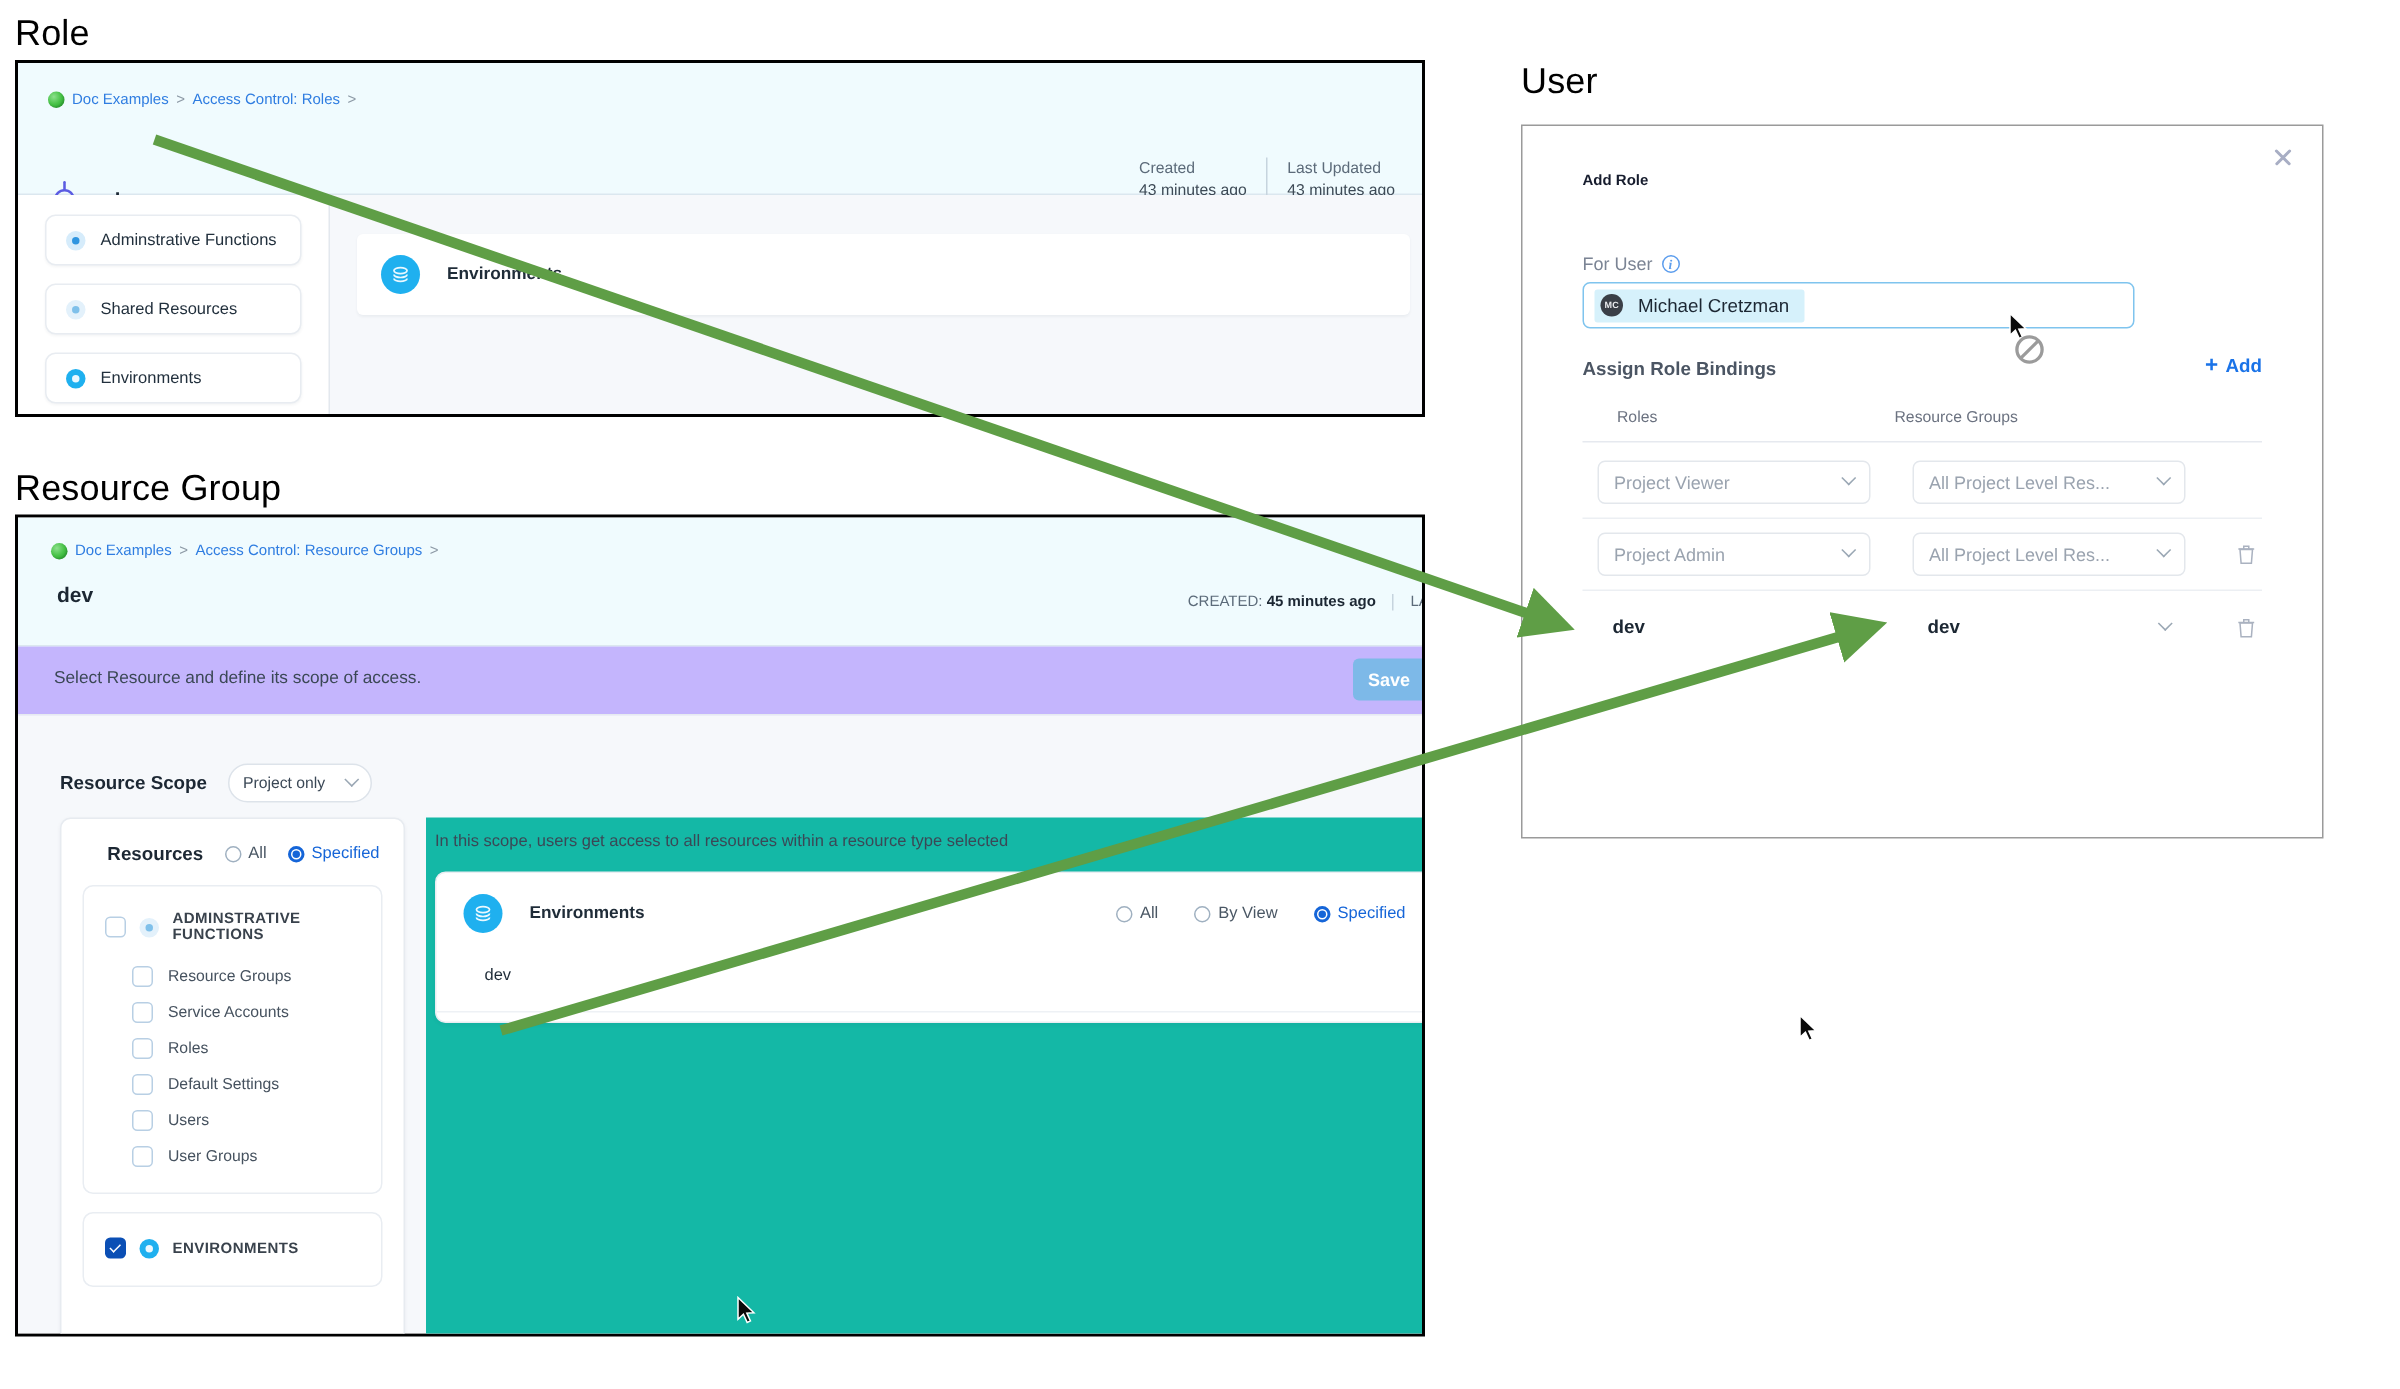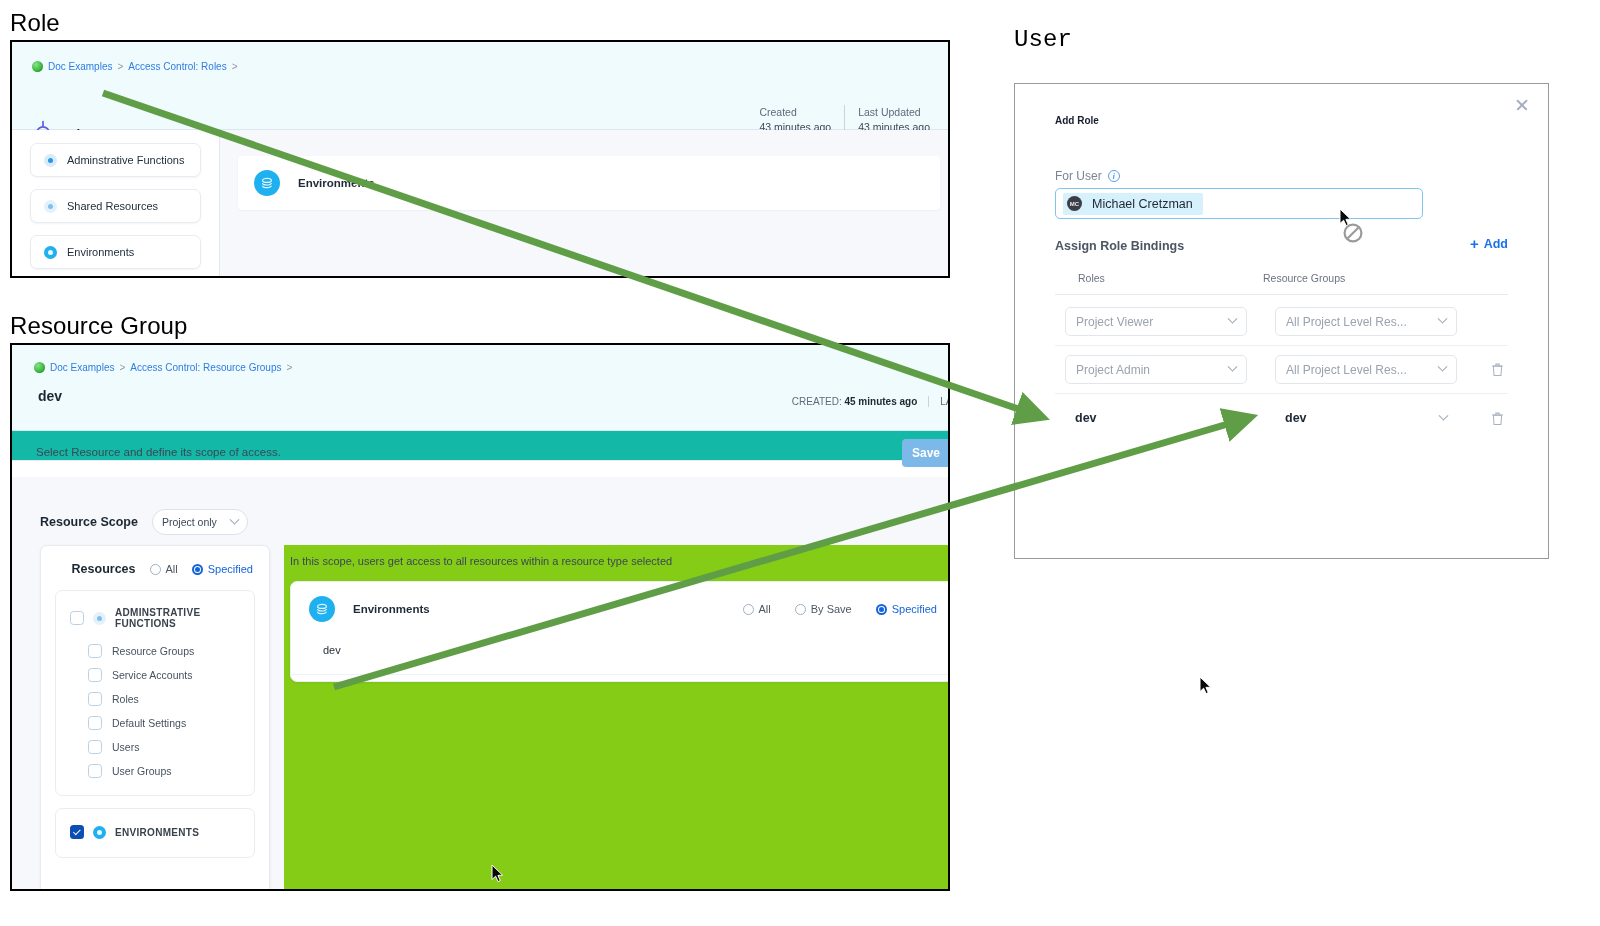--- a/index.html
+++ b/index.html
@@ -15,21 +15,21 @@
   
   .caption {
     position: absolute;
     font-size: 24px;
     color: #000;
     letter-spacing: .1px;
     white-space: nowrap;
   }
   #cap-role { left: 10px; top: 9px; }
   #cap-rg   { left: 10px; top: 312px; }
-  #cap-user { left: 1014px; top: 26px; font-family: Liberation Mono, monospace; }
+  #cap-user { left: 1014px; top: 41px; }
 
   
   .panel {
     position: absolute;
     background: #fff;
     border: 2px solid #000000;
     overflow: hidden;
   }
   #panel-role { left: 10px;  top: 40px;  width: 940px; height: 238px; }
   #panel-rg   { left: 10px;  top: 343px; width: 940px; height: 548px; }
@@ -128,22 +128,22 @@
   #rg-hdr { position:absolute; left:0; top:0; width:100%; height:86px;
             background:#f0fbfe; border-bottom:1px solid #dbe7ef; }
   #rg-crumbs { position:absolute; left:22px; top:17px; }
   .rg-name { position:absolute; left:26px; top:43px; font-size:14px;
              font-weight:600; color:#1c2733; }
   #rg-meta { position:absolute; right:-52px; top:51px; display:flex;
              font-size:10px; color:#5c6b7a; white-space:nowrap; }
   #rg-meta b { color:#1c2733; font-weight:700; }
   #rg-meta .meta-col { padding:0 11px; }
 
-  .rg-subbar { position:absolute; left:0; top:86px; width:100%; height:30px;
-               background:#14b8a6; border-bottom:1px solid #e6ebf0; }
+  .rg-subbar { position:absolute; left:0; top:86px; width:100%; height:46px;
+               background:#c4b5fd; border-bottom:1px solid #e6ebf0; }
   .rg-sub-text { position:absolute; left:24px; top:15px; font-size:11.5px; color:#3b4856; }
   .btn-save {
     position:absolute; right:-18px; top:8px;
     background:#7db9e8; color:#fff; border:0; border-radius:4px;
     height:28px; width:64px; font-size:12px; font-family:inherit;
     font-weight:600; text-align:left; padding-left:10px;
   }
 
   .rg-body { position:absolute; left:0; top:132px; right:0; bottom:0; background:#f6f8fb; }
   .scope-bar { position:absolute; left:28px; top:32px; display:flex;
@@ -177,21 +177,21 @@
     margin: 4px 14px 12px 14px; border:1px solid #e9edf2; border-radius:7px;
     padding: 10px 0 12px 0; background:#fff;
   }
   .grp-head { display:flex; align-items:center; gap:9px; padding: 6px 14px 10px 14px; }
   .grp-title { font-size:10px; font-weight:600; color:#39424c; letter-spacing:.3px; }
   .sub-item { display:flex; align-items:center; gap:10px; padding: 5px 14px 5px 32px;
               font-size:10.5px; color:#46525f; }
   .cb.lg { width:14px; height:14px; border-radius:3.5px; }
 
   .rs-right { position:absolute; left:272px; top:68px; right:-8px; bottom:-6px;
-              background:#84cc16; }
+              background:#14b8a6; }
   .scope-note { font-size:11px; color:#3b4856; padding: 10px 0 0 6px; }
   .env-card {
     margin: 14px 0 0 6px; background:#fff; border:1px solid #e9edf2; border-radius:7px;
     box-shadow: 0 1px 3px rgba(22,40,60,.05); padding-bottom: 6px;
   }
   .env-head { display:flex; align-items:center; padding: 14px 18px; }
   .env-title { font-size:11.5px; font-weight:600; color:#1f2c38; flex:1; }
   .env-radios { display:flex; align-items:center; gap:24px; }
   .env-row { padding: 8px 18px 18px 32px; font-size:11px; color:#1f2c38;
              border-bottom:1px solid #eef1f5; }
@@ -448,21 +448,21 @@
               </svg>
             </span>
             <span class="env-title">Environments</span>
             <span class="env-radios">
               <span class="radio">
                 <span class="rd"></span>
                 <span>All</span>
               </span>
               <span class="radio">
                 <span class="rd"></span>
-                <span>By Save</span>
+                <span>By View</span>
               </span>
               <span class="radio sel-txt">
                 <span class="rd sel"></span>
                 <span>Specified</span>
               </span>
             </span>
           </div>
           <div class="env-row">dev</div>
         </div>
       </div>

